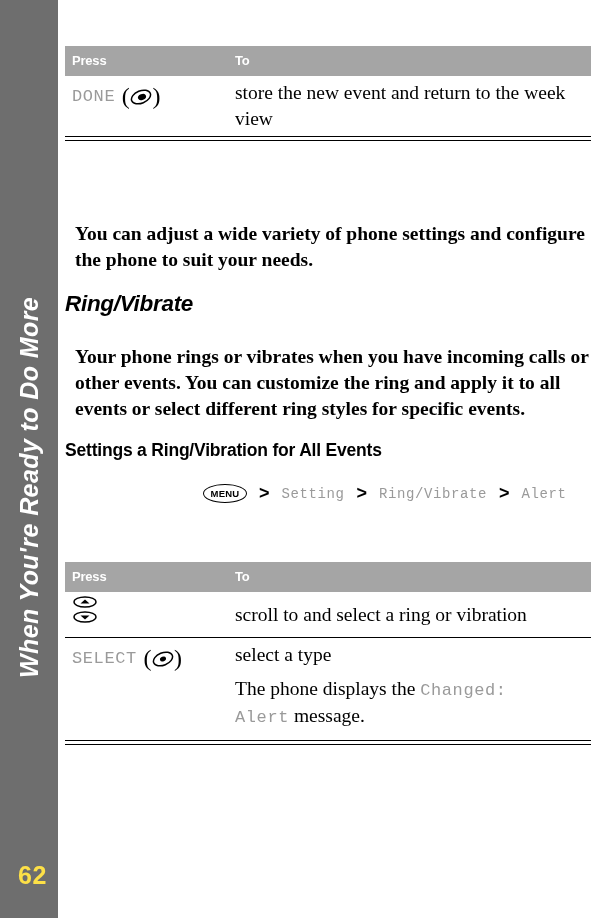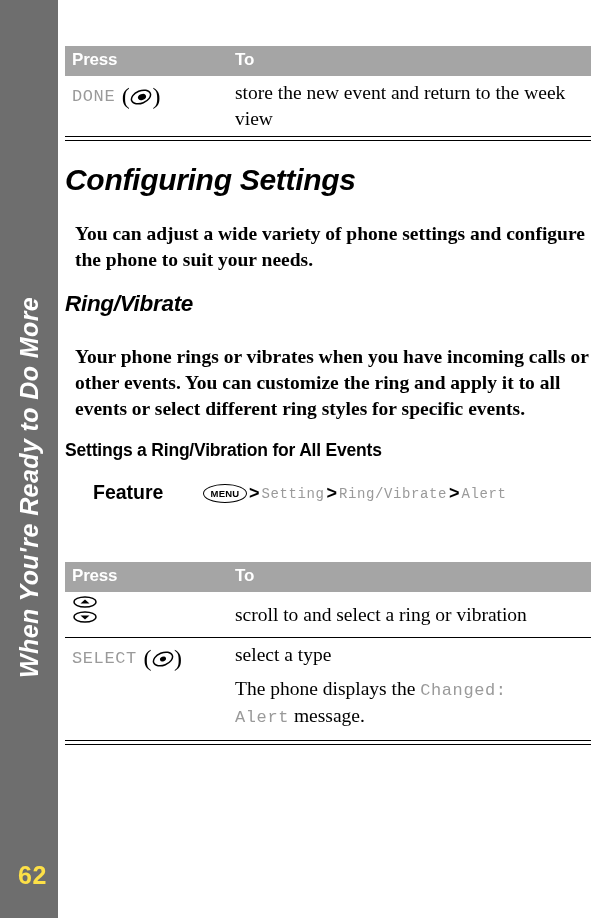--- a/index.html
+++ b/index.html
@@ -72,21 +72,21 @@
     width: 533px;
     border-collapse: collapse;
     table-layout: fixed;
   }
   .proc-table .hdr-row th {
     background: #a5a5a5;
     color: #ffffff;
     text-align: left;
     font-family: "Liberation Sans", sans-serif;
     font-weight: bold;
-    font-size: 17px;
+    font-size: 13px;
     padding: 2px 0 4px 7px;
     letter-spacing: -0.2px;
     vertical-align: middle;
     height: 24px;
   }
   .proc-table col.c-press { width: 163px; }
   .proc-table col.c-to    { width: 370px; }
 
   .proc-table td {
     vertical-align: top;
@@ -172,21 +172,21 @@
     margin-left: 28px;
     font-family: "Liberation Sans", sans-serif;
     font-weight: bold;
     font-size: 19.5px;
     line-height: 1.2;
     color: #000;
   }
   .find-path {
     display: flex;
     align-items: center;
-    gap: 2px;
+    gap: 12px;
     padding-top: 2px;
   }
   .find-path .path-seg {
     font-family: Liberation Mono, monospace;
     font-size: 14px;
     color: #9a9a9a;
     letter-spacing: 0.6px;
     white-space: nowrap;
   }
   .find-path .gt {
@@ -262,33 +262,31 @@
                   <ellipse cx="12" cy="9" rx="4.2" ry="3" fill="#000" transform="rotate(-22 12 9)"></ellipse>
                 </svg></span><span class="paren">)</span>
         </td>
         <td class="to-cell">store the new event and return to the week view</td>
       </tr>
     </tbody>
       </table>
     <div class="dbl-rule"></div>
   </div>
 
-  <h1 class="sec-title" style="position:absolute; left:7px; top:163px;">Configuring Settings</h1>
 
   <p class="body-para" style="position:absolute; left:7px; top:211px; width:522px;">You can adjust a wide variety of phone settings and configure the phone to suit your needs.</p>
 
   <h2 class="sub-title" style="position:absolute; left:7px; top:291px;">Ring/Vibrate</h2>
 
   <p class="body-para" style="position:absolute; left:7px; top:334px; width:528px;">Your phone rings or vibrates when you have incoming calls or other events. You can customize the ring and apply it to all events or select different ring styles for specific events.</p>
 
   <h3 class="subsub-title" style="position:absolute; left:7px; top:440px;">Settings a Ring/Vibration for All Events</h3>
 
   <div class="find-block" style="position:absolute; left:7px; top:481px; width:526px;">
     <div class="find-label">
-      <div>Feature</div>
     </div>
     <div class="find-path">
       <span class="key-menu">MENU</span>
       <span class="gt">&gt;</span>
       <span class="path-seg">Setting</span>
       <span class="gt">&gt;</span>
       <span class="path-seg">Ring/Vibrate</span>
       <span class="gt">&gt;</span>
       <span class="path-seg">Alert</span>
     </div>

